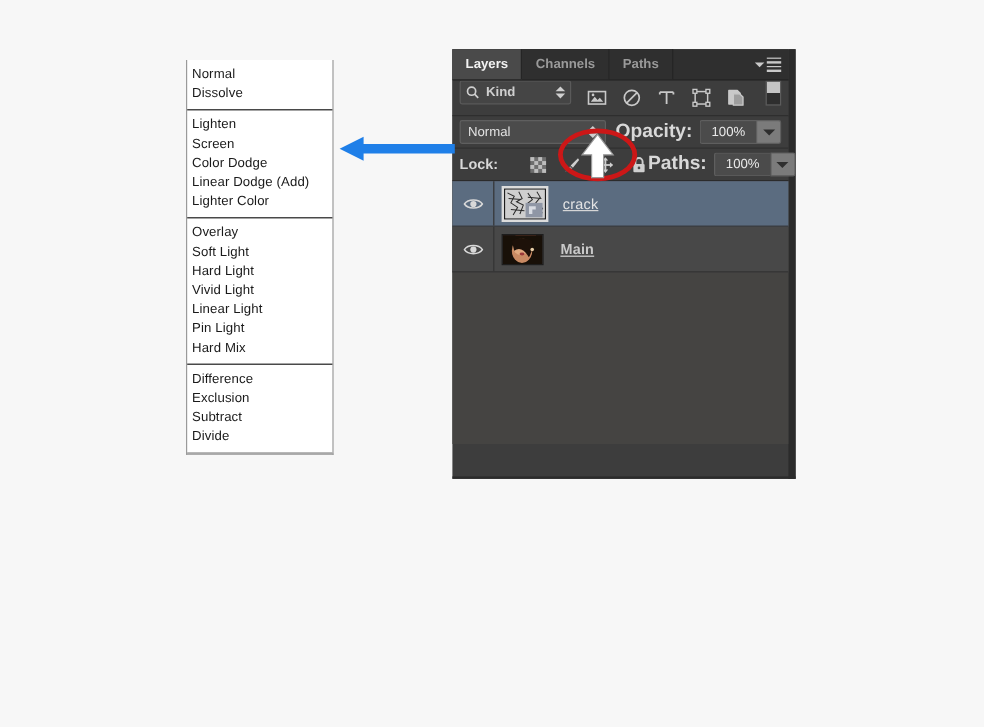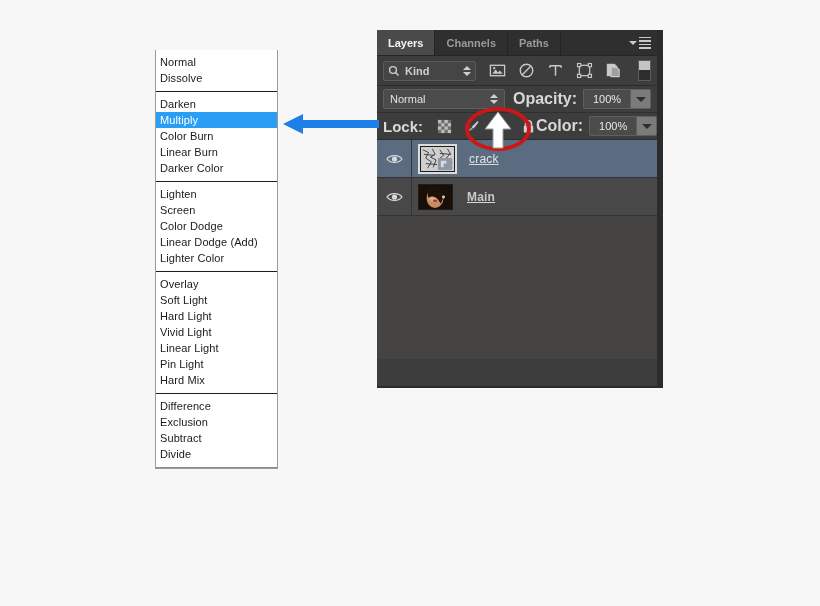--- a/index.html
+++ b/index.html
@@ -46,21 +46,21 @@
   }
   .blend-item.selected {
     background: #2a9df4;
     color: #ffffff;
   }
 
   
   #ps-panel {
     position: absolute;
     left: 377px;
-    top: 30px;
+    top: 41px;
     width: 286px;
     height: 358px;
     background: #3d3d3d;
     box-sizing: border-box;
     font-size: 11px;
     color: #d6d6d6;
     border-right: 6px solid #2b2b2b;
     border-bottom: 2px solid #2b2b2b;
   }
 
@@ -107,21 +107,20 @@
     display: flex; flex-direction: column; gap: 2px;
   }
   #tab-menu-icon .lines i {
     display: block; width: 12px; height: 1.5px; background: #c9c9c9;
   }
 
   
   #filter-row {
     height: 29px;
     display: flex;
-    align-items: center;
     padding: 0 6px;
     background: #3d3d3d;
     border-bottom: 1px solid #2b2b2b;
   }
   #kind-select {
     display: flex;
     align-items: center;
     height: 20px;
     width: 93px;
     background: #454545;
@@ -233,24 +232,24 @@
     justify-content: center;
   }
   .num-field .drop .caret {
     width: 0; height: 0;
     border-left: 5px solid transparent;
     border-right: 5px solid transparent;
     border-top: 5px solid #2e2e2e;
   }
 
   #lock-row .lock-text {
-    font-size: 15px;
+    font-size: 12px;
     font-weight: bold;
     color: #d8d8d8;
-    margin-right: 14px;
+    margin-right: 26px;
   }
   .lock-icons { display: flex; align-items: center; gap: 13px; }
   .lock-icon { width: 15px; height: 15px; display: block; }
 
   
   #layer-list {
     background: #454442;
     height: 219px;
     position: relative;
   }
@@ -320,27 +319,20 @@
 </head>
 <body>
 
 <div id="blend-list">
 
   <div class="blend-group">
     <div class="blend-item">Normal</div>
     <div class="blend-item">Dissolve</div>
   </div>
 
-  <div class="blend-group">
-    <div class="blend-item">Darken</div>
-    <div class="blend-item selected">Multiply</div>
-    <div class="blend-item">Color Burn</div>
-    <div class="blend-item">Linear Burn</div>
-    <div class="blend-item">Darker Color</div>
-  </div>
 
   <div class="blend-group">
     <div class="blend-item">Lighten</div>
     <div class="blend-item">Screen</div>
     <div class="blend-item">Color Dodge</div>
     <div class="blend-item">Linear Dodge (Add)</div>
     <div class="blend-item">Lighter Color</div>
   </div>
 
   <div class="blend-group">
@@ -463,21 +455,21 @@
         <path d="M8 1 L10.5 4 H5.5 Z M8 15 L10.5 12 H5.5 Z M1 8 L4 5.5 V10.5 Z M15 8 L12 5.5 V10.5 Z" fill="#cfcfcf"></path>
         <rect x="7.2" y="3.5" width="1.6" height="9" fill="#cfcfcf"></rect>
         <rect x="3.5" y="7.2" width="9" height="1.6" fill="#cfcfcf"></rect>
       </svg>
       <svg class="lock-icon" viewBox="0 0 16 16">
         <path d="M4.8 7 V5 a3.2 3.2 0 0 1 6.4 0 V7" fill="none" stroke="#cfcfcf" stroke-width="1.7"></path>
         <rect x="3" y="7" width="10" height="7.5" rx="1" fill="#cfcfcf"></rect>
         <circle cx="8" cy="10.6" r="1.2" fill="#4a4a4a"></circle>
       </svg>
     </div>
-    <span id="fill-label" style="margin-left:auto;">Color:</span>
+    <span id="fill-label" style="margin-left:auto;">Paths:</span>
     <div class="num-field">
       <span class="box">100%</span>
       <span class="drop">
           <i class="caret"></i>
         </span>
     </div>
   </div>
 
   <div id="layer-list">
 

